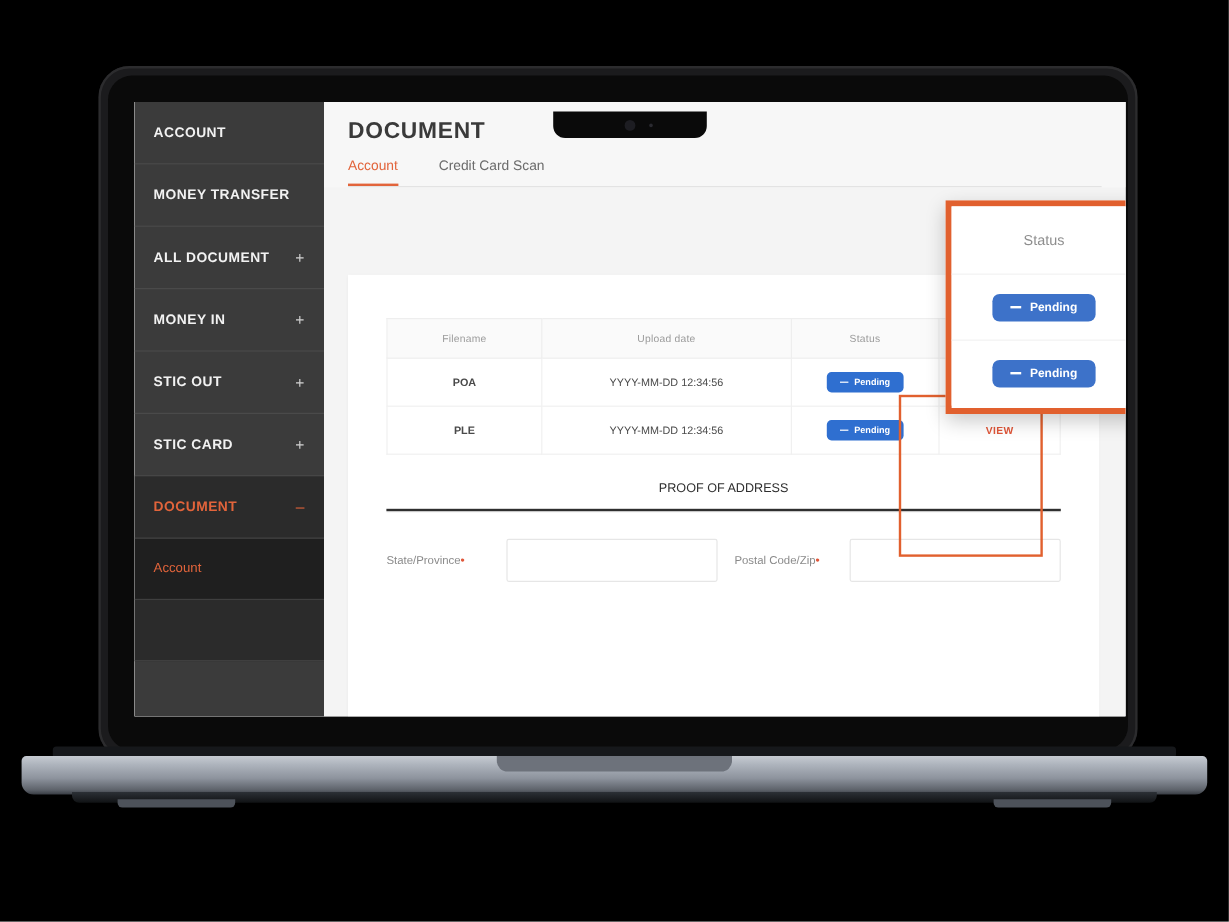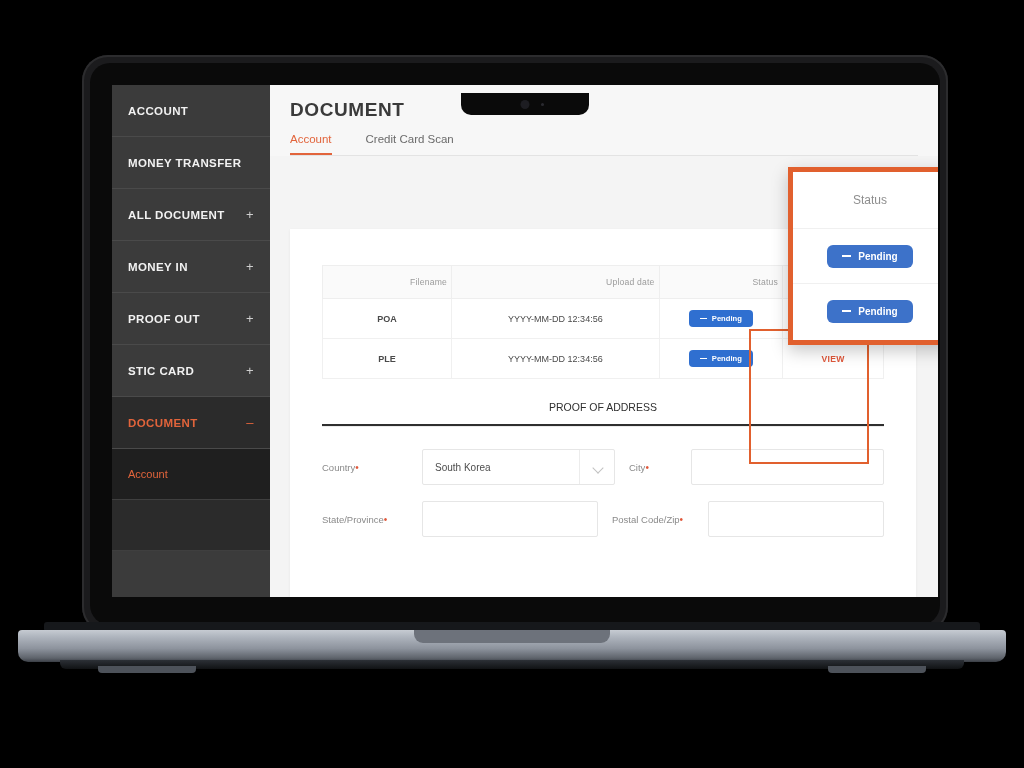--- a/index.html
+++ b/index.html
@@ -87,21 +87,21 @@
   .tab.active{color:#e2643b;border-bottom-color:#e2643b;}
 
   .card{
     position:absolute;left:20px;top:144px;right:22px;bottom:0;
     background:#fff;box-shadow:0 1px 3px rgba(0,0,0,.06);
   }
 
   table.doc{width:calc(100% - 64px);margin:36px 32px 0;border-collapse:collapse;}
   table.doc th{
     font-size:8.6px;font-weight:400;color:#9b9b9b;background:#fafafa;
-    padding:11px 4px;border:1px solid #eeeeee;text-align:right;letter-spacing:.2px;
+    padding:11px 4px;border:1px solid #eeeeee;text-align:center;letter-spacing:.2px;
   }
   table.doc td{
     padding:11px 4px;border:1px solid #f0f0f0;text-align:center;
     font-size:9px;color:#4a4a4a;
   }
   td.fname{font-weight:700;font-size:9.5px;color:#2f2f2f;}
   .badge{
     display:inline-flex;align-items:center;gap:5px;background:#2f6fd0;color:#fff;
     border-radius:4px;padding:4px 11px;font-size:7.6px;font-weight:600;
   }
@@ -180,21 +180,21 @@
             </div>
             <div class="nav-item">
               <span>ALL DOCUMENT</span>
               <span class="nav-sign">+</span>
             </div>
             <div class="nav-item">
               <span>MONEY IN</span>
               <span class="nav-sign">+</span>
             </div>
             <div class="nav-item">
-              <span>PROOF OUT</span>
+              <span>STIC OUT</span>
               <span class="nav-sign">+</span>
             </div>
             <div class="nav-item">
               <span>STIC CARD</span>
               <span class="nav-sign">+</span>
             </div>
             <div class="nav-item dark active">
               <span>DOCUMENT</span>
               <span class="nav-sign">–</span>
             </div>
@@ -256,39 +256,20 @@
                     </td>
                   </tr>
                 </tbody>
               </table>
 
               <div class="subtabs">
                 <div class="subtab active">PROOF OF ADDRESS</div>
               </div>
 
               <div class="form">
-                <div class="frow">
-                  <div class="flabel">
-                    <span>Country</span><span class="req">•</span>
-                  </div>
-                  <div class="fctl">
-                    <div class="ipt sel">
-                      <span>South Korea</span>
-                      <span class="divider"></span>
-                      <span class="chev"></span>
-                    </div>
-                  </div>
-                  <div class="gap"></div>
-                  <div class="flabel" style="width:62px;flex:0 0 62px">
-                    <span>City</span><span class="req">•</span>
-                  </div>
-                  <div class="fctl">
-                    <div class="ipt" placeholder=""></div>
-                  </div>
-                </div>
 
                 <div class="frow">
                   <div class="flabel">
                     <span>State/Province</span><span class="req">•</span>
                   </div>
                   <div class="fctl">
                     <div class="ipt" placeholder=""></div>
                   </div>
                   <div class="gap"></div>
                   <div class="flabel" style="width:96px;flex:0 0 96px">

